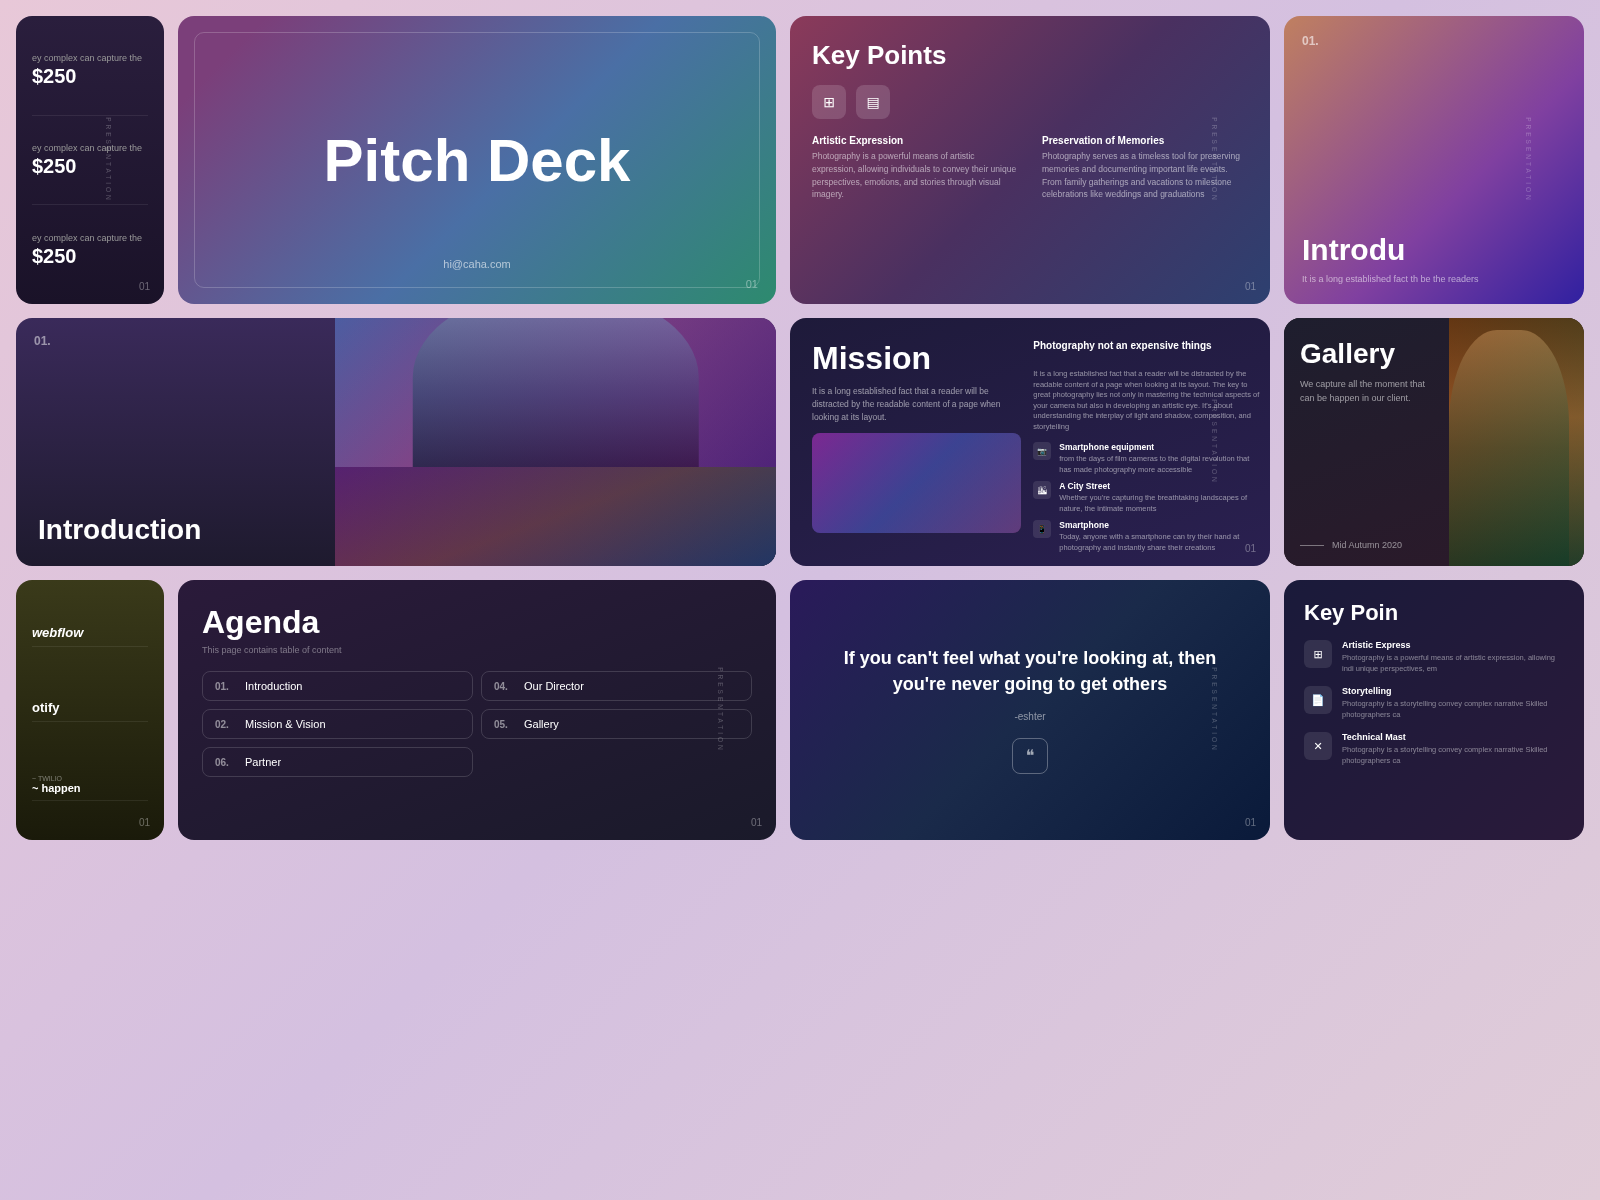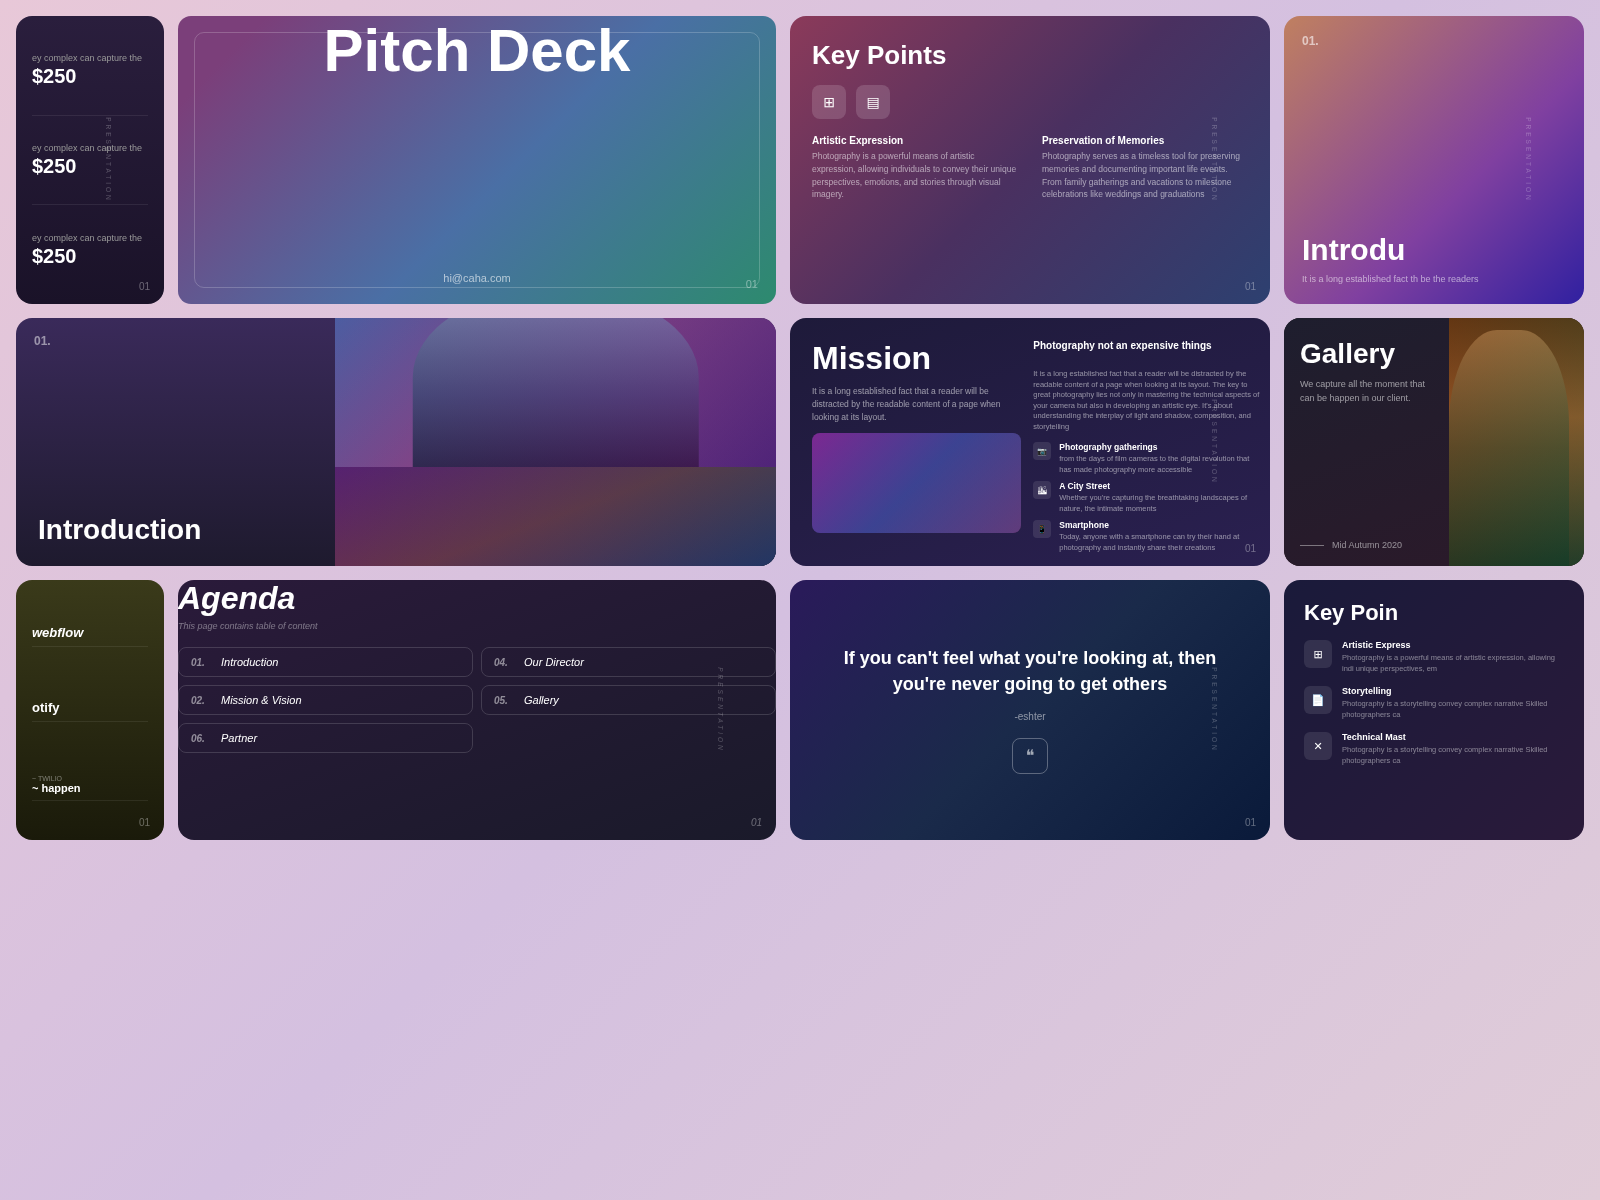--- a/index.html
+++ b/index.html
@@ -66,40 +66,39 @@
       height: 1px;
       background: rgba(255,255,255,0.08);
     }
 
     
     #card-pitch {
       grid-column: 2;
       grid-row: 1;
       background: linear-gradient(135deg, #7b3f7a 10%, #4a6fa5 55%, #2d8a6e 100%);
       display: flex;
-      align-items: flex-start;
+      align-items: center;
       justify-content: center;
-      border-radius: 13px;
     }
     #card-pitch .inner-frame {
       position: absolute;
       inset: 16px;
       border: 1px solid rgba(255,255,255,0.2);
       border-radius: 10px;
     }
     #card-pitch .pitch-title {
       font-size: 60px;
       font-weight: 900;
       color: white;
       text-align: center;
       z-index: 1;
     }
     #card-pitch .pitch-email {
       position: absolute;
-      bottom: 20px;
+      bottom: 34px;
       left: 50%;
       transform: translateX(-50%);
       font-size: 11px;
       color: rgba(255,255,255,0.6);
       z-index: 1;
     }
     #card-pitch .slide-num-br {
       position: absolute;
       bottom: 14px;
       right: 18px;
@@ -413,21 +412,21 @@
       color: rgba(255,255,255,0.4);
       display: flex;
       align-items: center;
       gap: 4px;
     }
 
     #card-agenda {
       grid-column: 2;
       grid-row: 3;
       background: linear-gradient(160deg, #2a1a3a 0%, #1a1a2a 100%);
-      font-style: italic;
+      padding: 24px;
     }
     #card-agenda h2 {
       font-size: 32px;
       font-weight: 900;
       margin-bottom: 4px;
     }
     #card-agenda .agenda-sub {
       font-size: 9px;
       color: rgba(255,255,255,0.4);
       margin-bottom: 16px;
@@ -643,21 +642,21 @@
           <div class="mission-image-overlay"></div>
         </div>
       </div>
       <div style="display:flex;flex-direction:column;">
         <p class="mission-right-heading" style="font-size:10px;font-weight:bold;margin-bottom:18px;">Photography not an expensive things</p>
         <p style="font-size:7.5px;color:rgba(255,255,255,0.5);line-height:1.4;margin-bottom:10px;">It is a long established fact that a reader will be distracted by the readable content of a page when looking at its layout. The key to great photography lies not only in mastering the technical aspects of your camera but also in developing an artistic eye. It's about understanding the interplay of light and shadow, composition, and storytelling</p>
         <div class="mission-items">
           <div class="mission-item">
             <div class="mission-item-icon">📷</div>
             <div class="mission-item-text">
-              <h5>Photography gatherings</h5>
+              <h5>Smartphone equipment</h5>
               <p>from the days of film cameras to the digital revolution that has made photography more accessible</p>
             </div>
           </div>
           <div class="mission-item">
             <div class="mission-item-icon">🏙</div>
             <div class="mission-item-text">
               <h5>A City Street</h5>
               <p>Whether you're capturing the breathtaking landscapes of nature, the intimate moments</p>
             </div>
           </div>

